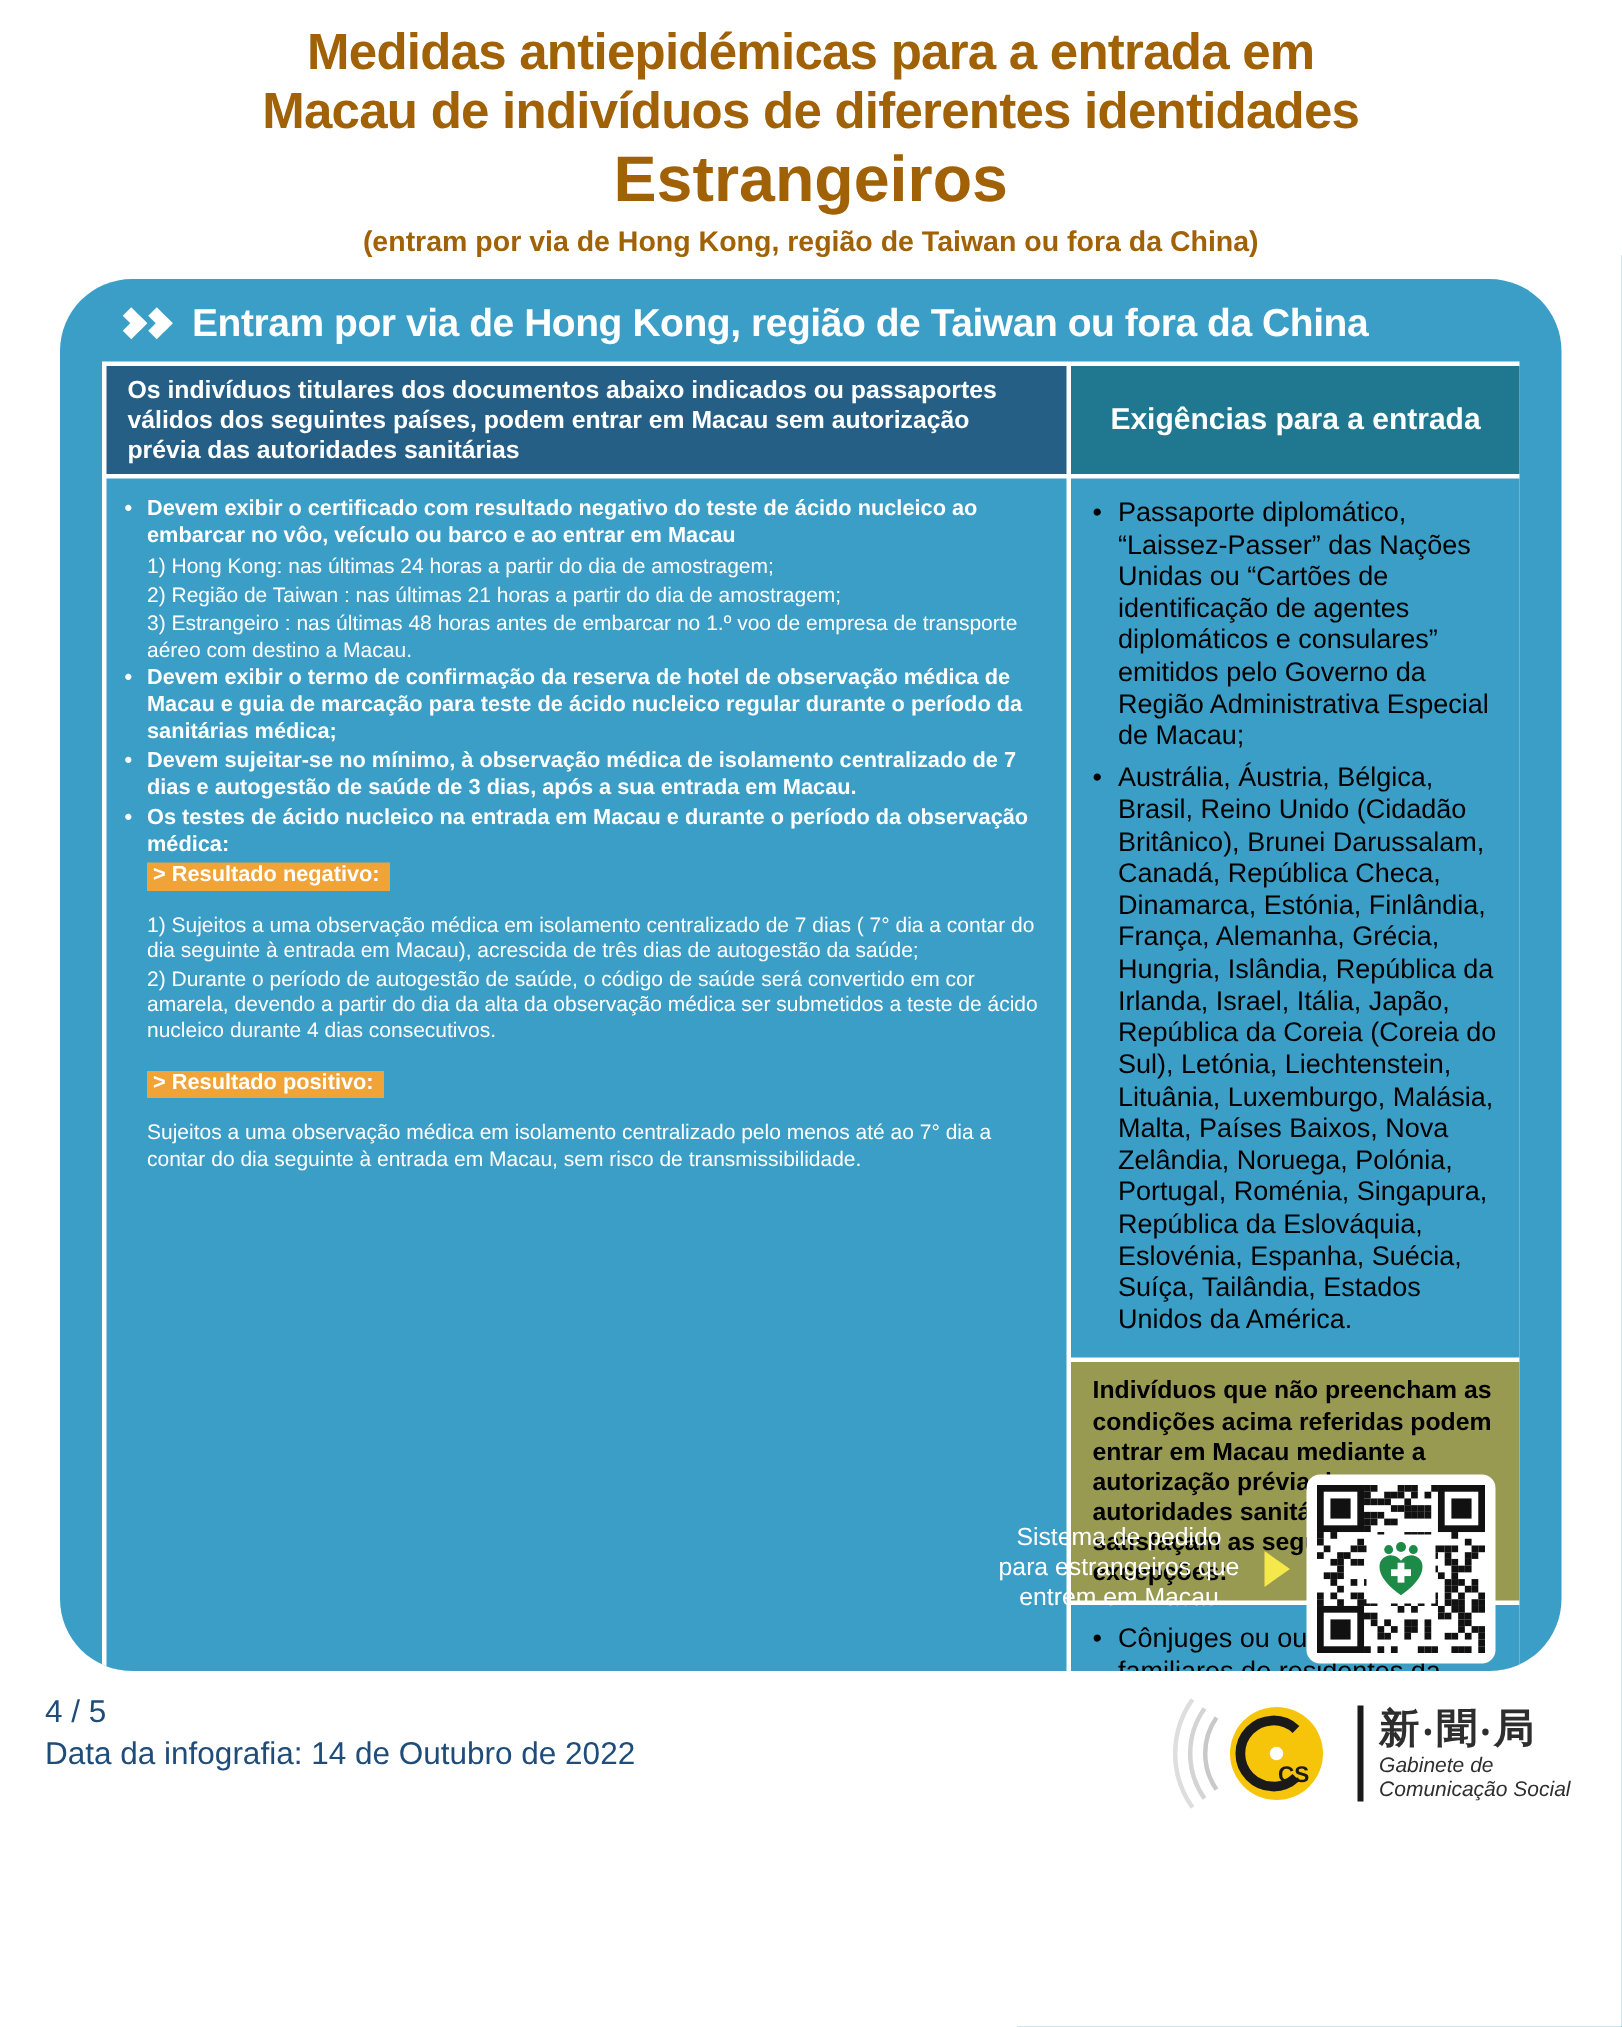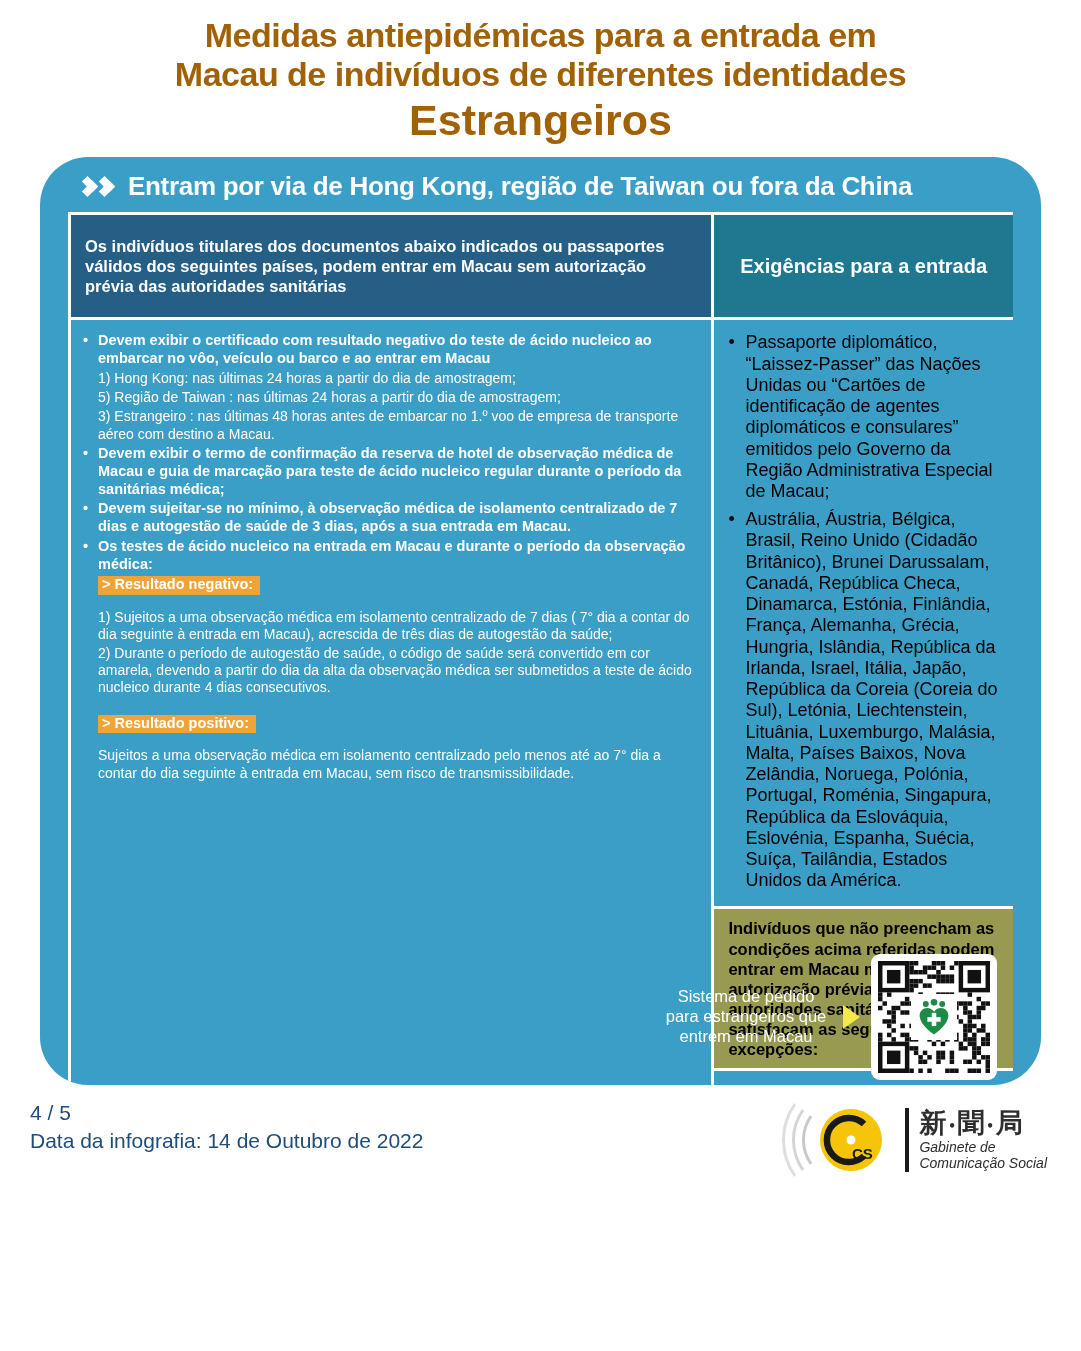--- a/index.html
+++ b/index.html
@@ -19,21 +19,21 @@
   .chevrons { display:flex; gap:2px; }
   .chev { width:15px; height:15px; border-top:8px solid #fff; border-right:8px solid #fff;
     transform:rotate(45deg); display:inline-block; }
   .panel-heading-text { color:#fff; font-size:26px; font-weight:bold; letter-spacing:-0.3px; }
 
   
   .grid { margin:0 28px; background:#fff; padding:3px; display:grid;
     grid-template-columns:68.2% 31.8%; gap:3px; }
   .cell { overflow:hidden; }
   .left-header { background:#255F86; color:#fff; font-weight:bold; font-size:16.5px;
-    line-height:1.22; padding:21px 14px; }
+    line-height:1.22; padding:6px 14px; }
   .right-header { background:#1F7890; color:#fff; font-weight:bold; font-size:20px;
     display:flex; align-items:center; justify-content:center; text-align:center; padding:6px; }
   .body-blue { background:#3B9EC7; color:#000000; }
   .left-body { padding:12px 14px 8px 14px; font-size:18px; line-height:1.18; }
   .left-body ul { list-style:none; }
   .left-body li { position:relative; padding-left:17px; margin-bottom:7px; }
   .left-body li::before { content:"•"; position:absolute; left:0; top:0; }
   .olive-header { background:#999A52; color:#000000; font-weight:bold; font-size:16.5px;
     line-height:1.22; padding:9px 14px; }
   .right-body { grid-row:2 / 5; padding:12px 11px 8px 12px; color:#fff;
@@ -69,20 +69,21 @@
   .gcs-cn { font-size:27px; font-weight:bold; letter-spacing:2px; line-height:1.05; }
   .gcs-pt { font-style:italic; font-size:14px; line-height:1.15; margin-top:2px; }
 </style>
 </head>
 <body>
 
 <header class="top-header">
   <div class="title-line">Medidas antiepidémicas para a entrada em</div>
   <div class="title-line">Macau de indivíduos de diferentes identidades</div>
   <div class="subtitle">Estrangeiros</div>
+  <div class="note">(entram por via de Hong Kong, região de Taiwan ou fora da China)</div>
 </header>
 
 <section class="panel">
   <div class="panel-heading">
     <span class="chevrons">
         <span class="chev"></span>
         <span class="chev"></span>
       </span>
     <span class="panel-heading-text">Entram por via de Hong Kong, região de Taiwan ou fora da China</span>
   </div>
@@ -94,21 +95,21 @@
     <div class="cell body-blue left-body">
       <ul>
         <li>Passaporte diplomático, “Laissez-Passer” das Nações Unidas ou “Cartões de identificação de agentes diplomáticos e consulares” emitidos pelo Governo da Região Administrativa Especial de Macau;</li>
         <li>Austrália, Áustria, Bélgica, Brasil, Reino Unido (Cidadão Britânico), Brunei Darussalam, Canadá, República Checa, Dinamarca, Estónia, Finlândia, França, Alemanha, Grécia, Hungria, Islândia, República da Irlanda, Israel, Itália, Japão, República da Coreia (Coreia do Sul), Letónia, Liechtenstein, Lituânia, Luxemburgo, Malásia, Malta, Países Baixos, Nova Zelândia, Noruega, Polónia, Portugal, Roménia, Singapura, República da Eslováquia, Eslovénia, Espanha, Suécia, Suíça, Tailândia, Estados Unidos da América.</li>
       </ul>
     </div>
 
     <div class="cell right-body body-blue">
       <div class="rb-bullet">Devem exibir o certificado com resultado negativo do teste de ácido nucleico ao embarcar no vôo, veículo ou barco e ao entrar em Macau</div>
       <div class="rb-sub">1) Hong Kong:  nas últimas 24 horas a partir do dia de amostragem;</div>
-      <div class="rb-sub">5) Região de Taiwan : nas últimas 24 horas a partir do dia de amostragem;</div>
+      <div class="rb-sub">2) Região de Taiwan : nas últimas 21 horas a partir do dia de amostragem;</div>
       <div class="rb-sub">3) Estrangeiro : nas últimas 48 horas antes de embarcar no 1.º voo de empresa de transporte aéreo com destino a Macau.</div>
       <div class="rb-bullet">Devem exibir o termo de confirmação da reserva de hotel de observação médica de Macau e guia de marcação para teste de ácido nucleico regular durante o período da sanitárias médica;</div>
       <div class="rb-bullet">Devem sujeitar-se no mínimo, à observação médica de isolamento centralizado de 7 dias e autogestão de saúde de 3 dias, após a sua entrada em Macau.</div>
       <div class="rb-bullet">Os testes de ácido nucleico na entrada em Macau e durante o período da observação médica:</div>
       <div class="rb-tag">&gt; Resultado negativo:</div>
       <div class="rb-sub">1) Sujeitos a uma observação médica em isolamento centralizado de 7 dias ( 7° dia a contar do dia seguinte à entrada em Macau), acrescida de três dias de autogestão da saúde;</div>
       <div class="rb-sub">2) Durante o período de autogestão de saúde, o código de saúde será convertido em cor amarela, devendo a partir do dia da alta da observação médica ser submetidos a teste de ácido nucleico durante 4 dias consecutivos.</div>
       <div class="rb-gap"></div>
       <div class="rb-tag">&gt; Resultado positivo:</div>
       <div class="rb-sub">Sujeitos a uma observação médica em isolamento centralizado pelo menos até ao 7° dia a contar do dia seguinte à entrada em Macau, sem risco de transmissibilidade.</div>

